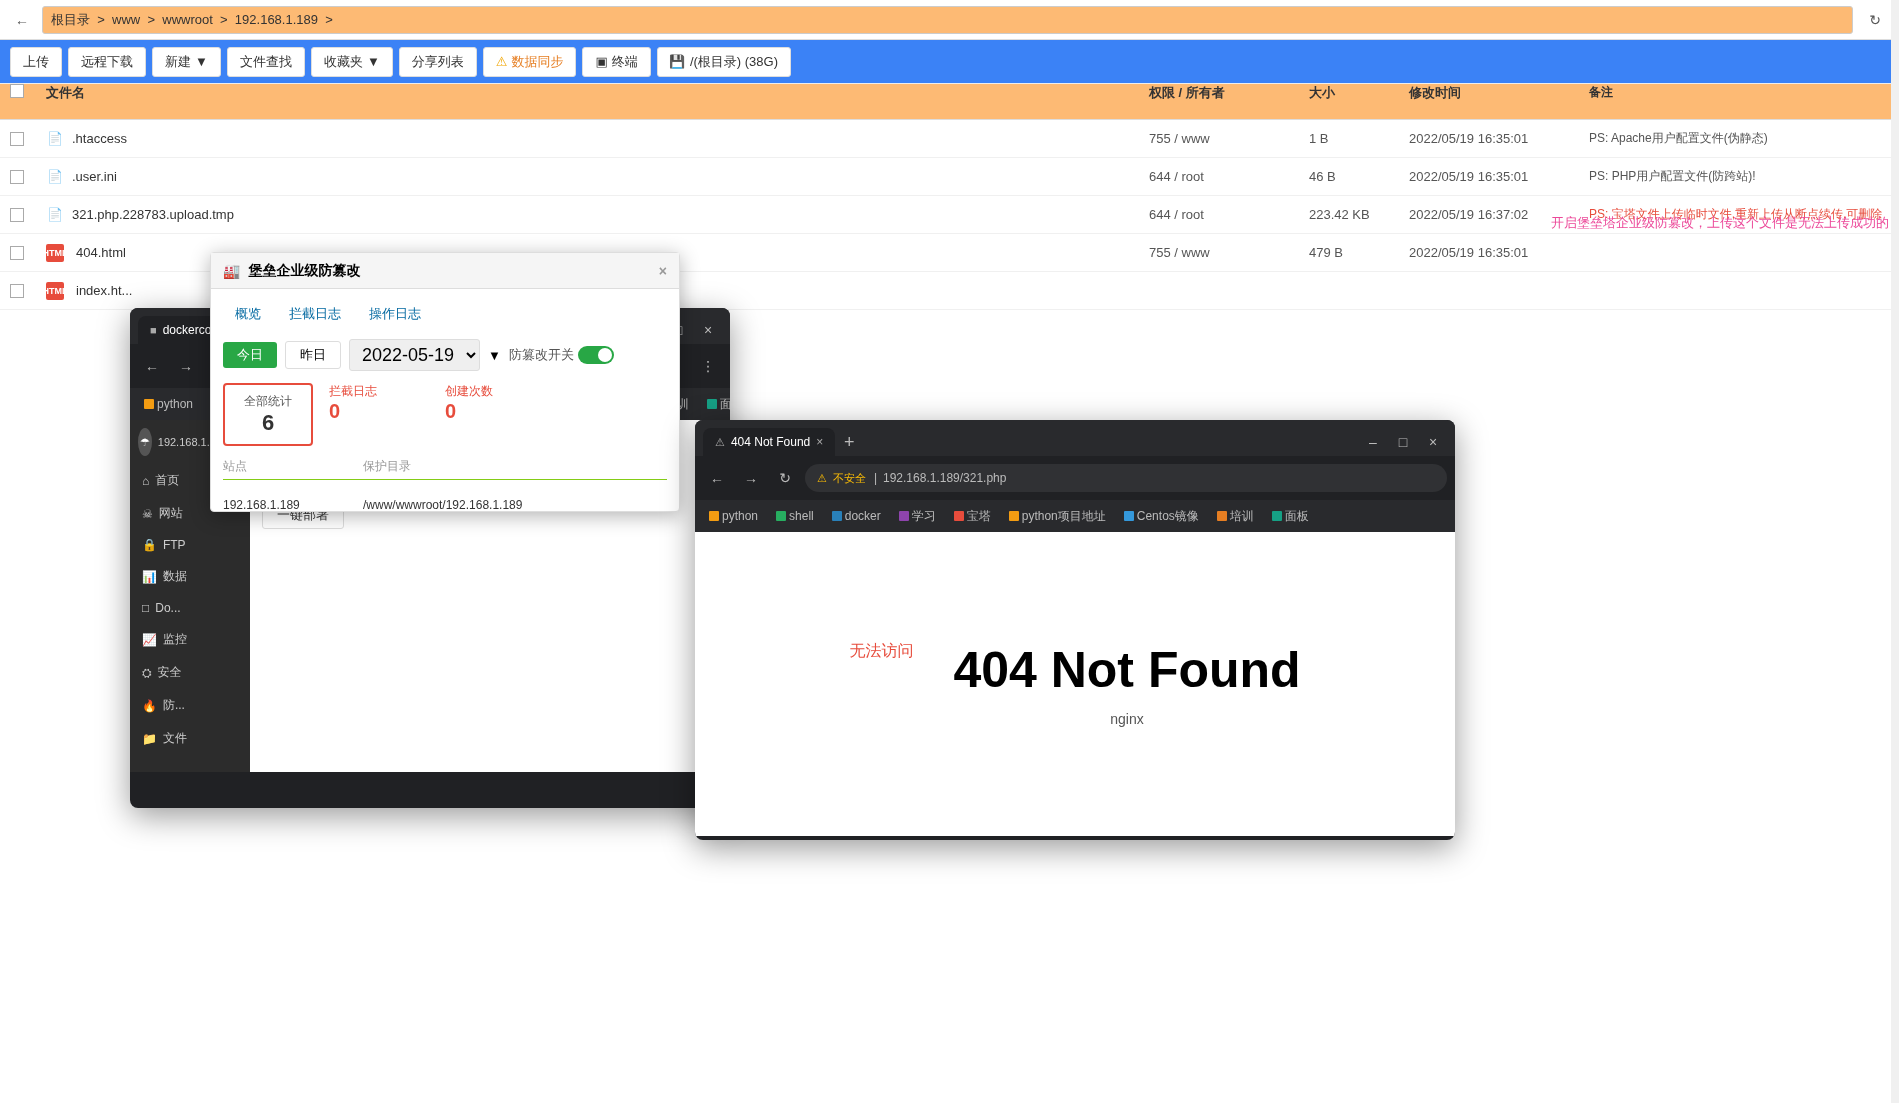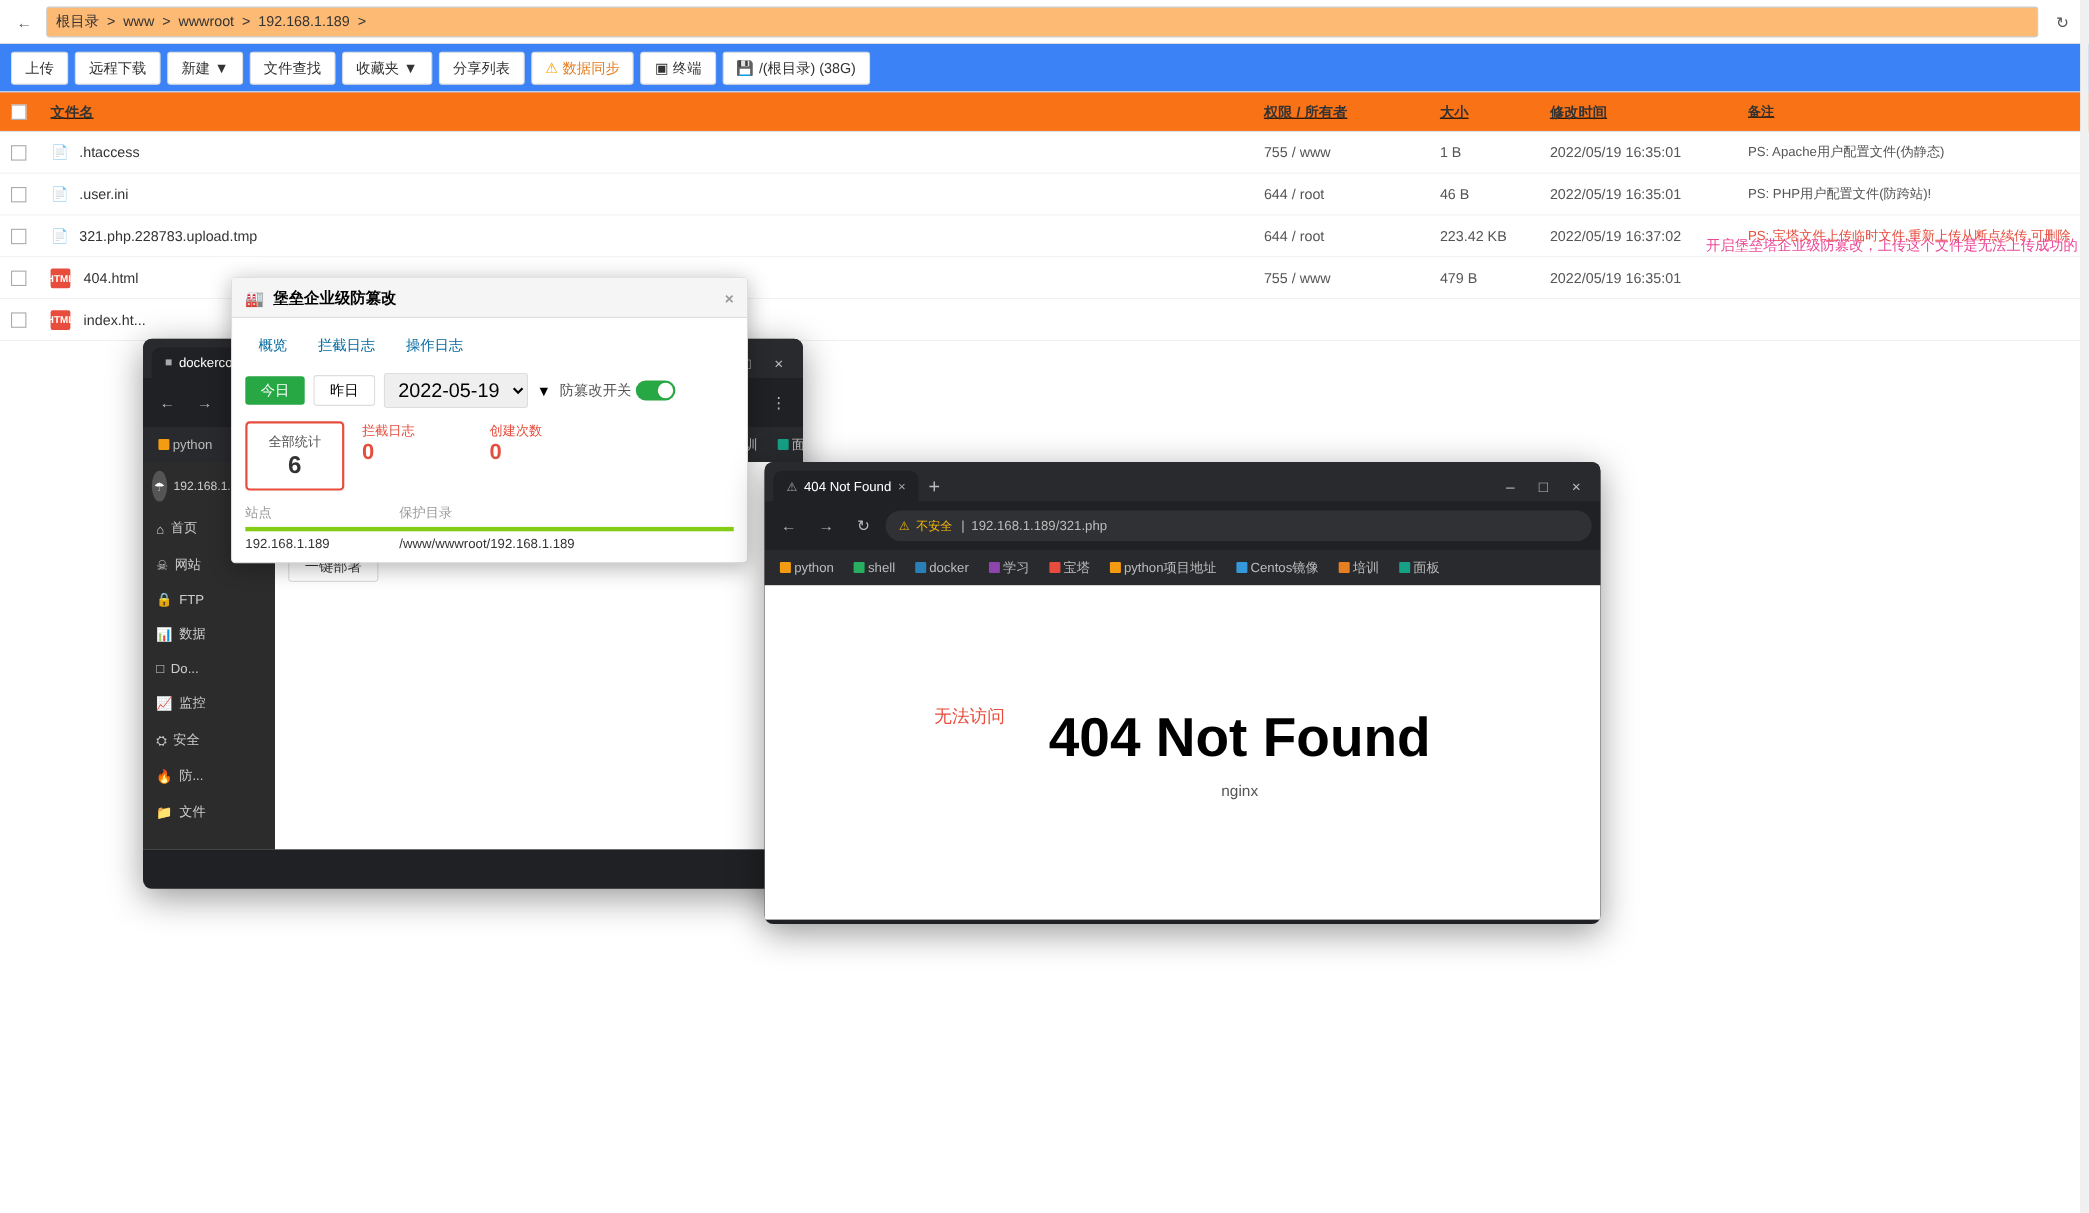--- a/index.html
+++ b/index.html
@@ -78,26 +78,25 @@
       background: #fff;
       border-radius: 3px;
       display: flex; align-items: center;
       font-size: 13px; color: #333;
       gap: 4px;
     }
 
     
     .table-header {
       display: flex;
-      align-items: center;
+      align-items: flex-start;
       height: 36px;
-      background: #f97316;
+      background: #fdba74;
       border-bottom: 1px solid #ddd;
       padding: 0 10px;
-      text-decoration: underline;
     }
     .table-header .col-check { width: 36px; }
     .table-header .col-name { flex: 1; font-weight: 600; color: #333; }
     .table-header .col-perm { width: 160px; font-weight: 600; color: #333; }
     .table-header .col-size { width: 100px; font-weight: 600; color: #333; }
     .table-header .col-time { width: 180px; font-weight: 600; color: #333; }
     .table-header .col-note { width: 300px; font-weight: 600; color: #333; }
 
     
     .file-row {
@@ -250,21 +249,21 @@
     .toggle-switch { width: 36px; height: 18px; background: #28a745; border-radius: 9px; position: relative; }
     .toggle-knob { position: absolute; right: 2px; top: 2px; width: 14px; height: 14px; background: #fff; border-radius: 50%; }
     .stats-grid { display: flex; gap: 16px; }
     .stats-box { border: 2px solid #e74c3c; border-radius: 4px; padding: 8px 16px; min-width: 90px; text-align: center; }
     .stats-box-title { font-size: 12px; color: #555; }
     .stats-box-value { font-size: 22px; font-weight: 700; color: #333; }
     .stats-item { min-width: 100px; }
     .stats-item-title { font-size: 12px; color: #e74c3c; }
     .stats-item-value { font-size: 20px; font-weight: 600; color: #e74c3c; }
     .site-table { margin-top: 12px; }
-    .site-table-header { display: flex; font-size: 12px; color: #999; border-bottom: 4px solid #84cc16; padding-bottom: 4px; margin-bottom: 4px; }
+    .site-table-header { display: flex; font-size: 12px; color: #999; border-bottom: 1px solid #84cc16; padding-bottom: 4px; margin-bottom: 18px; }
     .site-table-row { display: flex; font-size: 12px; color: #333; }
     .site-col1 { width: 140px; }
     .site-col2 { flex: 1; }
 
     
     .browser-window-2 {
       position: absolute;
       top: 420px; left: 695px;
       width: 760px; height: 420px;
       background: #202124;

